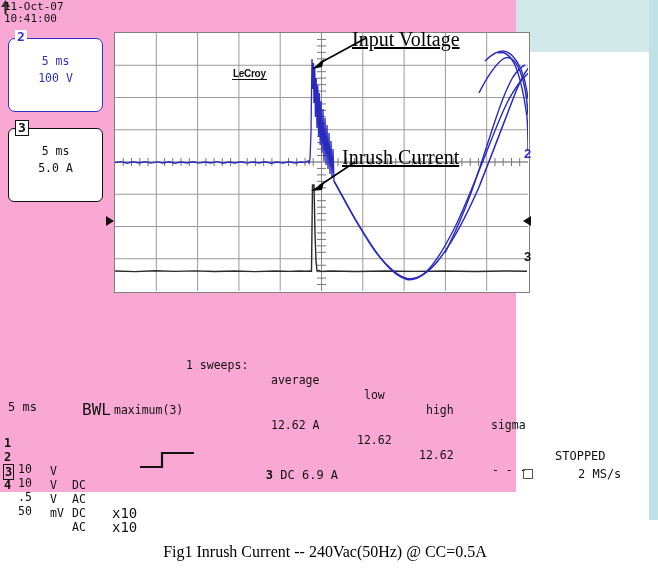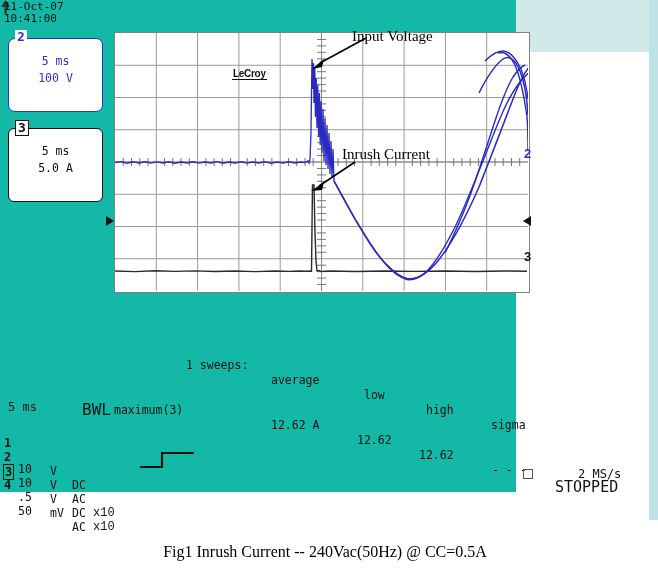--- a/index.html
+++ b/index.html
@@ -13,21 +13,21 @@
   
   #page{position:absolute;inset:0;background:#ffffff;}
   .edge-strip{position:absolute;background:#bfe2e6;}
   #strip-right{right:0;top:0;width:9px;height:520px;}
   #strip-bottom{left:0;bottom:0;width:658px;height:52px;background:#d2e9e9;}
   #strip-left{left:0;top:0;width:3px;height:520px;background:#ffffff;}
 
   
   #scope{
     position:absolute;left:0;top:0;width:516px;height:492px;
-    background:#14b8a6;
+    background:#f9a8d4;
   }
 
   .mono{font-family:"DejaVu Sans Mono","Liberation Mono",monospace;}
 
   
   #datetime{
     position:absolute;left:4px;top:1px;
     font-size:11px;line-height:11.5px;color:#111;
     letter-spacing:0px;
   }
@@ -70,21 +70,21 @@
   #lab2{left:524px;top:147px;color:#2f31c3;}
   #lab3{left:524px;top:250px;color:#111;}
   .tri{position:absolute;width:0;height:0;}
   #tri-left{left:106px;top:216px;border-top:5px solid transparent;border-bottom:5px solid transparent;border-left:8px solid #111;}
   #tri-right{left:523px;top:216px;border-top:5px solid transparent;border-bottom:5px solid transparent;border-right:8px solid #111;}
   #tri-trig{left:308px;top:296px;}
 
   
   .anno{
     position:absolute;font-family:"Liberation Serif","DejaVu Serif",serif;
-    font-size:15px;color:#000;white-space:nowrap;
+    font-size:20px;color:#000;white-space:nowrap;text-decoration:underline;
   }
   #anno-v{left:352px;top:28px;}
   #anno-i{left:342px;top:146px;}
 
   
   #meas{
     position:absolute;left:114px;top:313px;width:420px;
     font-size:11.5px;color:#111;white-space:pre;line-height:15px;
   }
   #meas .row{position:relative;height:15px;}
@@ -93,27 +93,27 @@
   
   #status{position:absolute;left:0;top:398px;width:649px;height:92px;color:#111;}
   #tb{position:absolute;left:8px;top:2px;font-size:12px;}
   #bwl{position:absolute;left:82px;top:2px;font-size:16px;}
   .chrow{position:absolute;font-size:11.5px;line-height:14px;white-space:pre;}
   .chnum{position:absolute;left:4px;font-weight:bold;font-size:12px;}
   .chnum.boxed{border:1px solid #111;padding:0 1px;left:3px;}
   .chscale{position:absolute;left:18px;margin-top:12px;}
   .chunit{position:absolute;left:50px;}
   .chcpl{position:absolute;left:72px;}
-  .chx10{position:absolute;left:93px;font-size:12px;font-family:Liberation Mono, monospace;}
+  .chx10{position:absolute;left:112px;font-size:14px;}
   #trigicon{position:absolute;left:140px;top:52px;}
   #trigtxt{position:absolute;left:208px;top:56px;font-size:12px;white-space:pre;}
   #trigtxt b{font-weight:bold;}
   #rate{position:absolute;left:578px;top:41px;font-size:12px;margin-top:28px;}
   #stopbox{position:absolute;left:523px;top:71px;width:8px;height:8px;border:1px solid #555;}
-  #stoptxt{position:absolute;left:555px;top:80px;font-size:15px;}
+  #stoptxt{position:absolute;left:555px;top:51px;font-size:12px;}
 
   
   #caption{
     position:absolute;left:0;top:543px;width:650px;text-align:center;
     font-family:"Liberation Serif","DejaVu Serif",serif;
     font-size:16px;color:#000;z-index:3;white-space:nowrap;
   }
   #watermark{
     position:absolute;left:446px;top:543px;
     font-family:"Liberation Sans",sans-serif;
@@ -383,20 +383,23 @@
         <span class="chscale">50</span>
         <span class="chunit">mV</span>
         <span class="chcpl">AC</span>
         <span class="chx10"></span>
       </div>
 
       <svg id="trigicon" width="56" height="20" viewBox="0 0 56 20">
         <path d="M0,17 L22,17 L22,3 L54,3" stroke="#111" stroke-width="2.2" fill="none"></path>
       </svg>
 
+      <span id="trigtxt">
+        <b>3</b><span> </span><span>DC</span><span> </span><span>6.9 A</span>
+      </span>
 
       <span id="rate">2 MS/s</span>
       <span id="stopbox"></span>
       <span id="stoptxt">STOPPED</span>
     </div>
   </div>
 
   <div id="caption">Fig1  Inrush Current  -- 240Vac(50Hz) @ CC=0.5A</div>
 
 </div>

